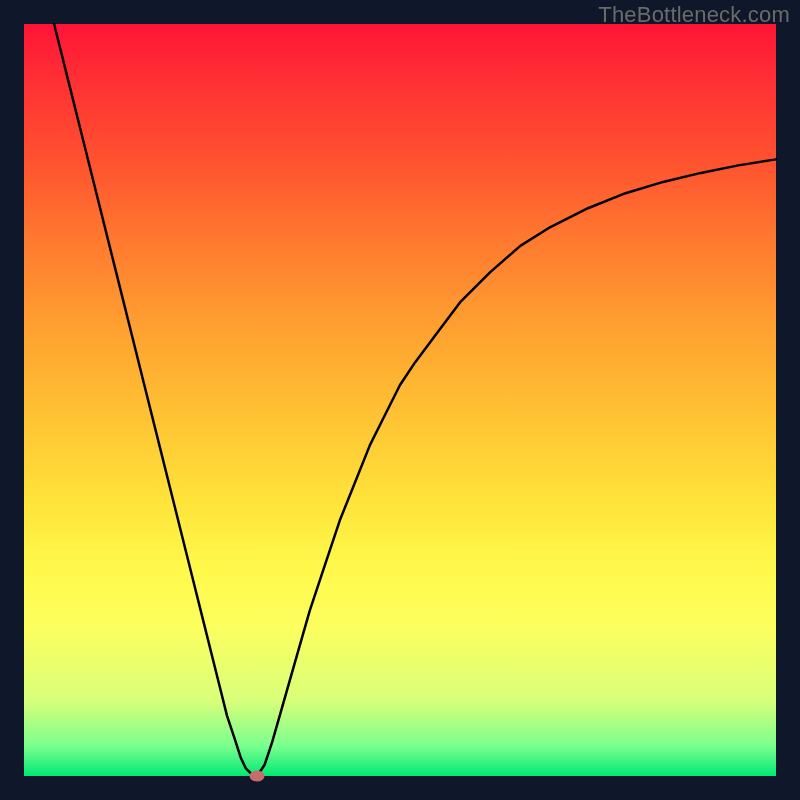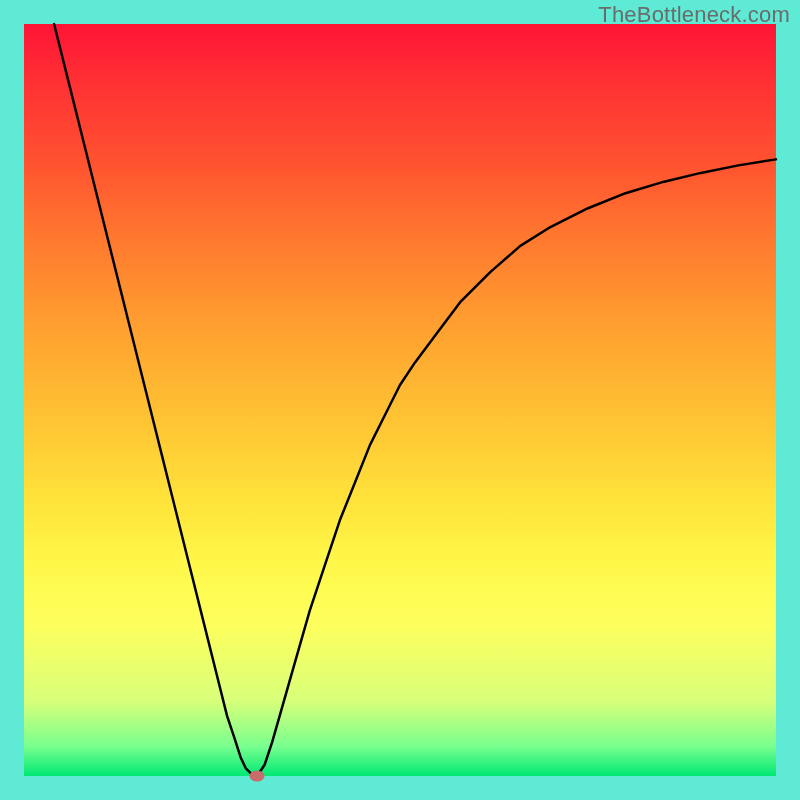--- a/index.html
+++ b/index.html
@@ -1,21 +1,21 @@
 <!DOCTYPE html>
 <html><head>
 <meta charset="utf-8">
 <style>
   * { margin: 0; padding: 0; box-sizing: border-box; }
   html, body { width: 800px; height: 800px; overflow: hidden; background: #fff; }
   .chart-container {
     position: relative;
     width: 800px;
     height: 800px;
-    background: #5eead4;
+    background: #0f172a;
   }
   .plot-area {
     position: absolute;
     left: 24px;
     top: 24px;
     width: 752px;
     height: 752px;
     background: linear-gradient(to bottom,
       #ff1436 0%,
       #ff2e34 7%,

